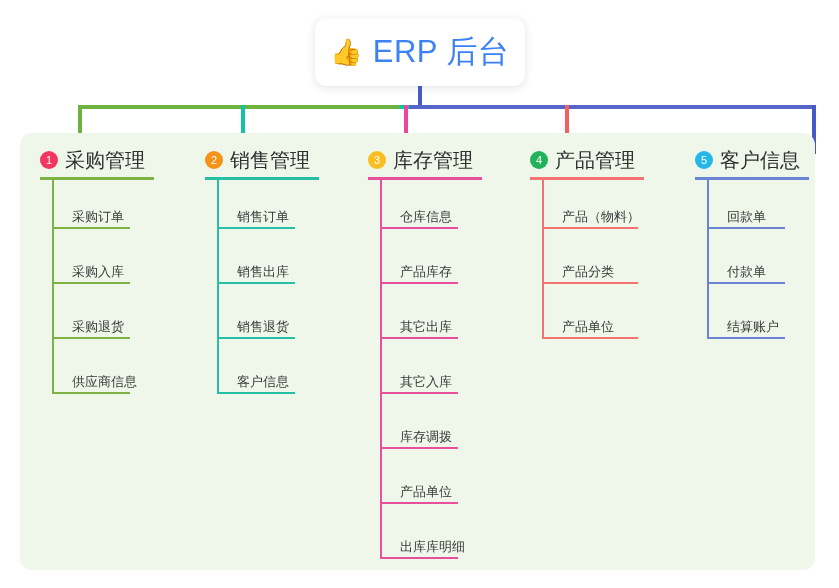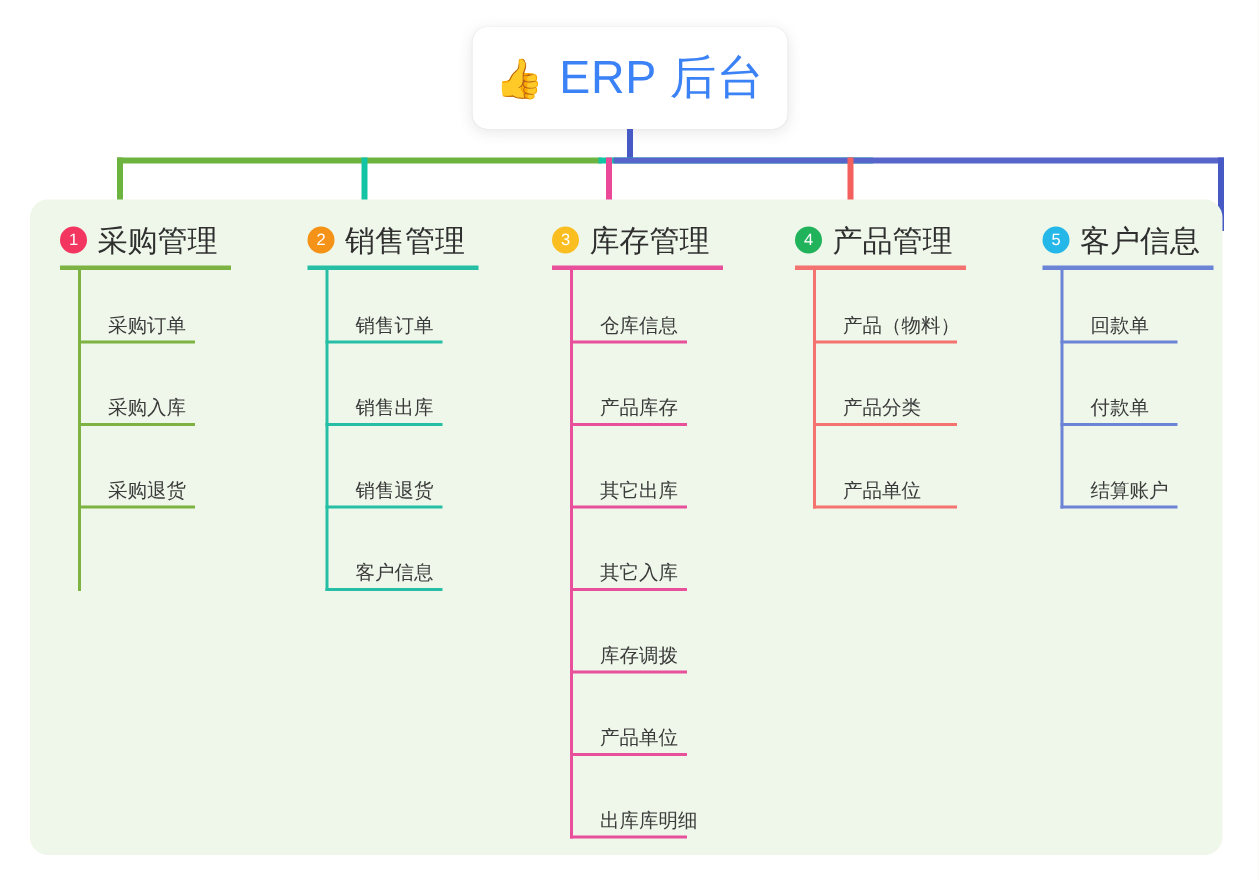--- a/index.html
+++ b/index.html
@@ -97,20 +97,24 @@
             <div class="item-rule" style="background: rgb(124, 179, 66); width: 78px;"></div>
           </div>
           <div class="item">
             <span class="item-label">采购入库</span>
             <div class="item-rule" style="background: rgb(124, 179, 66); width: 78px;"></div>
           </div>
           <div class="item">
             <span class="item-label">采购退货</span>
             <div class="item-rule" style="background: rgb(124, 179, 66); width: 78px;"></div>
           </div>
+          <div class="item">
+            <span class="item-label">供应商信息</span>
+            <div class="item-rule" style="background: rgb(124, 179, 66); width: 78px;"></div>
+          </div>
         </div>
       </div>
       <div class="col" style="left: 205px;">
         <div class="col-head">
           <span class="badge" style="background: rgb(245, 146, 24);">2</span>
           <span class="col-title">销售管理</span>
         </div>
         <div class="col-rule" style="background: rgb(38, 191, 165); width: 114px;"></div>
         <div class="items">
           <div class="spine" style="background: rgb(38, 191, 165); height: 214px;"></div>

